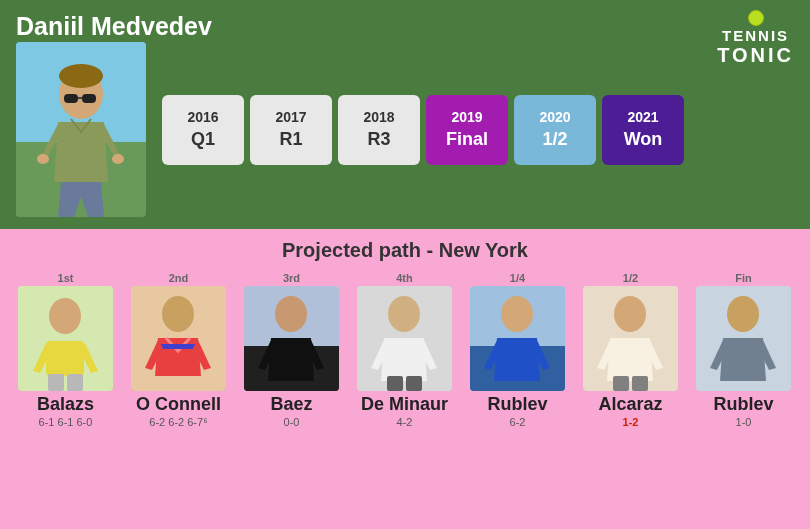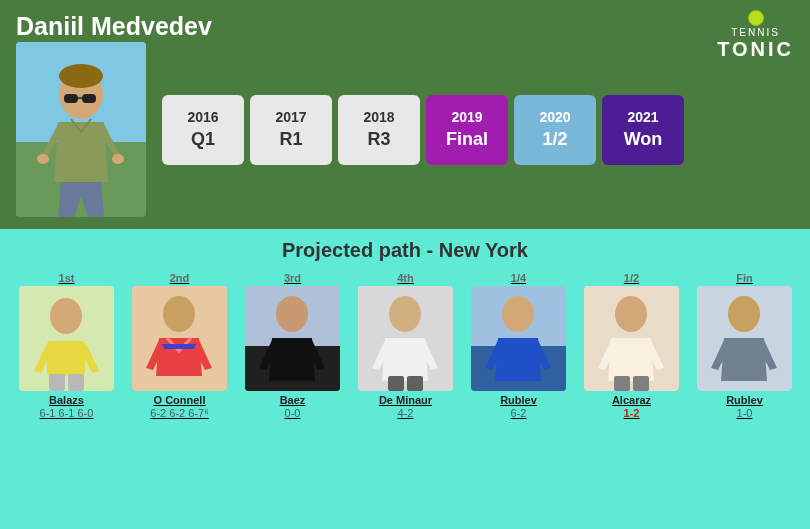--- a/index.html
+++ b/index.html
@@ -118,38 +118,37 @@
     }
 
     .year-card.highlight-blue .year-result,
     .year-card.highlight-medium .year-result,
     .year-card.highlight-dark .year-result {
       color: white;
     }
 
     
     .bottom-section {
-      background: #5eead4;
+      background: #f9a8d4;
       flex: 1;
       padding: 10px 13px 12px;
     }
 
     .projected-title {
       text-align: center;
       font-size: 20px;
       font-weight: bold;
       color: #333;
       margin-bottom: 10px;
     }
 
     .players-row {
       display: flex;
       gap: 8px;
-      justify-content: flex-end;
-      text-decoration: underline;
+      justify-content: flex-start;
     }
 
     .opponent-card {
       display: flex;
       flex-direction: column;
       align-items: center;
       width: 105px;
     }
 
     .round-label {
@@ -169,21 +168,21 @@
 
     .photo-bg-1 { background: linear-gradient(180deg, #d4e8b0 0%, #c8dc9c 50%, #b8cc8c 100%); }
     .photo-bg-2 { background: linear-gradient(180deg, #e8d4c0 0%, #dcc4a8 50%, #cc8860 100%); }
     .photo-bg-3 { background: linear-gradient(180deg, #c8d4e8 0%, #a8b8d4 50%, #303030 80%, #202020 100%); }
     .photo-bg-4 { background: linear-gradient(180deg, #d4d4d4 0%, #c0c0c0 50%, #e0e0e0 70%, #c8c8c8 100%); }
     .photo-bg-5 { background: linear-gradient(180deg, #b8d4e8 0%, #5090c8 50%, #4080b8 100%); }
     .photo-bg-6 { background: linear-gradient(180deg, #e8e0d4 0%, #d4c8b8 50%, #c0b0a0 100%); }
     .photo-bg-7 { background: linear-gradient(180deg, #c8d8e8 0%, #b0c8dc 50%, #a0b8cc 100%); }
 
     .opponent-name {
-      font-size: 11px;
+      font-size: 18px;
       font-weight: bold;
       color: #222;
       margin-top: 3px;
       text-align: center;
     }
 
     .opponent-score {
       font-size: 11px;
       color: #555;
       text-align: center;
@@ -212,23 +211,23 @@
     .tonic-text {
       color: white;
       font-size: 20px;
       font-weight: 900;
       letter-spacing: 3px;
       line-height: 1;
     }
 
     .tennis-text {
       color: white;
-      font-size: 10px;
+      font-size: 15px;
       letter-spacing: 2px;
-      font-weight: normal;
+      font-weight: bold;
     }
 
     .ball-icon {
       width: 16px;
       height: 16px;
       background: #b8e020;
       border-radius: 50%;
       border: 1px solid #a0c010;
     }
   </style>

